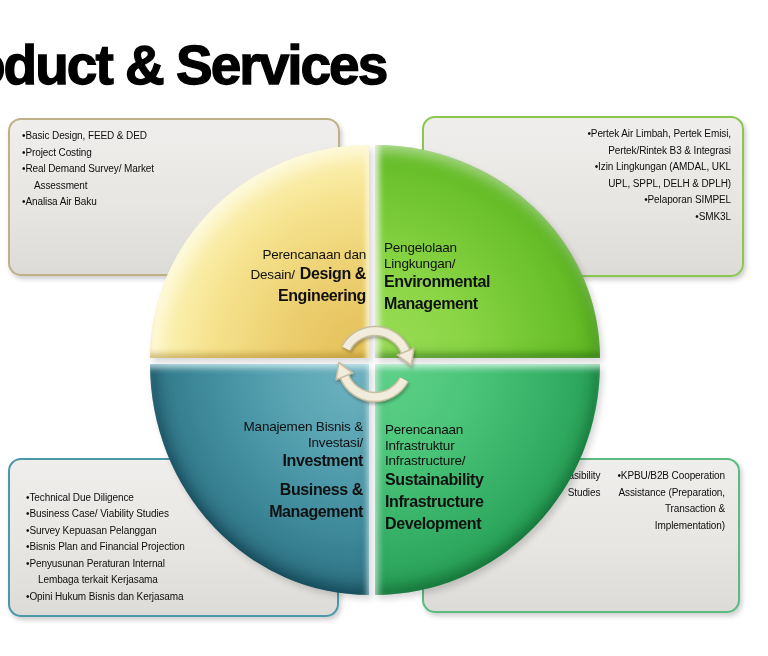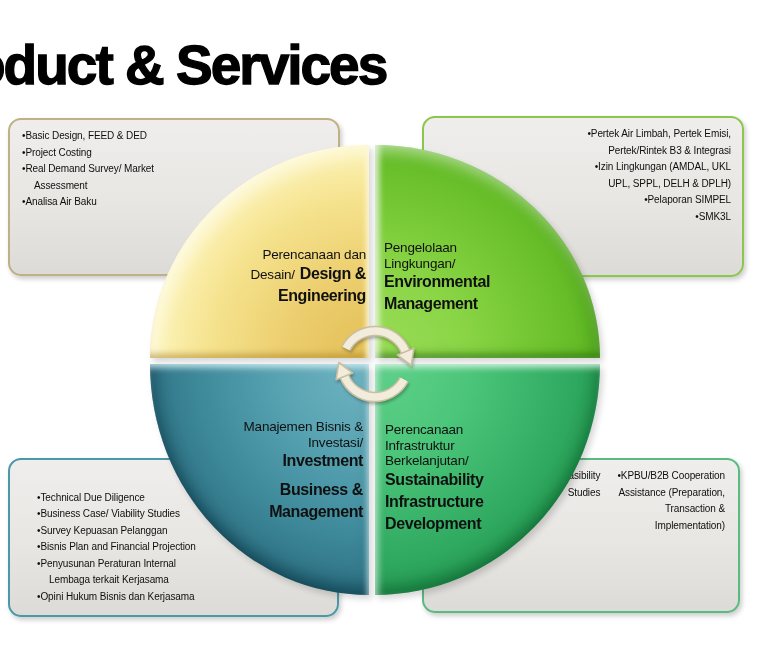--- a/index.html
+++ b/index.html
@@ -25,21 +25,21 @@
     background:linear-gradient(180deg,#efeeec 0%, var(--box-fill) 55%, #dddbd7 100%);
     box-shadow:2px 3px 5px rgba(0,0,0,.2);
     font-size:10px; line-height:16.5px; letter-spacing:-0.1px;
   }
   .box .item { white-space:pre-line; }
   .box .item::before { content:"\2022 "; }
   .box-tl .item, .box-bl .item { padding-left:12px; text-indent:-12px; }
 
   .box-tl { left:8px;   top:118px; width:332px; height:158px; border:2px solid var(--border-design);        padding:8px 12px; }
   .box-tr { left:422px; top:116px; width:322px; height:161px; border:2px solid var(--border-environment);   padding:8px 11px; text-align:right; }
-  .box-bl { left:8px;   top:458px; width:331px; height:159px; border:2px solid var(--border-business);      padding:8px 27px 10px;
+  .box-bl { left:8px;   top:458px; width:331px; height:159px; border:2px solid var(--border-business);      padding:8px 16px 10px;
             display:flex; flex-direction:column; justify-content:flex-end; }
   .box-br { left:422px; top:458px; width:318px; height:155px; border:2px solid var(--border-sustainability); padding:8px 13px;
             display:flex; flex-direction:row; justify-content:center; text-align:right; }
 
   
   .circle {
     position:absolute; left:150px; top:145px; z-index:2;
     display:grid; grid-template-columns:219px 225px; grid-template-rows:213px 231px; gap:6px;
   }
   .quad { position:relative; }
@@ -166,21 +166,21 @@
         <div class="bg">Investment</div>
         <div class="bg gap-top">Business &amp;</div>
         <div class="bg">Management</div>
       </div>
     </div>
 
     <div class="quad q-br">
       <div class="qlabel label-br">
         <div class="sm">Perencanaan</div>
         <div class="sm">Infrastruktur</div>
-        <div class="sm">Berkelanjutan/</div>
+        <div class="sm">Infrastructure/</div>
         <div class="bg">Sustainability</div>
         <div class="bg">Infrastructure</div>
         <div class="bg">Development</div>
       </div>
     </div>
 
   </div>
 
   <svg class="arrows" viewBox="0 0 110 110" aria-hidden="true">
     <path class="arc-outline" d="M25.9,39.5 A33,33 0 0 1 85.6,42.6"></path>

